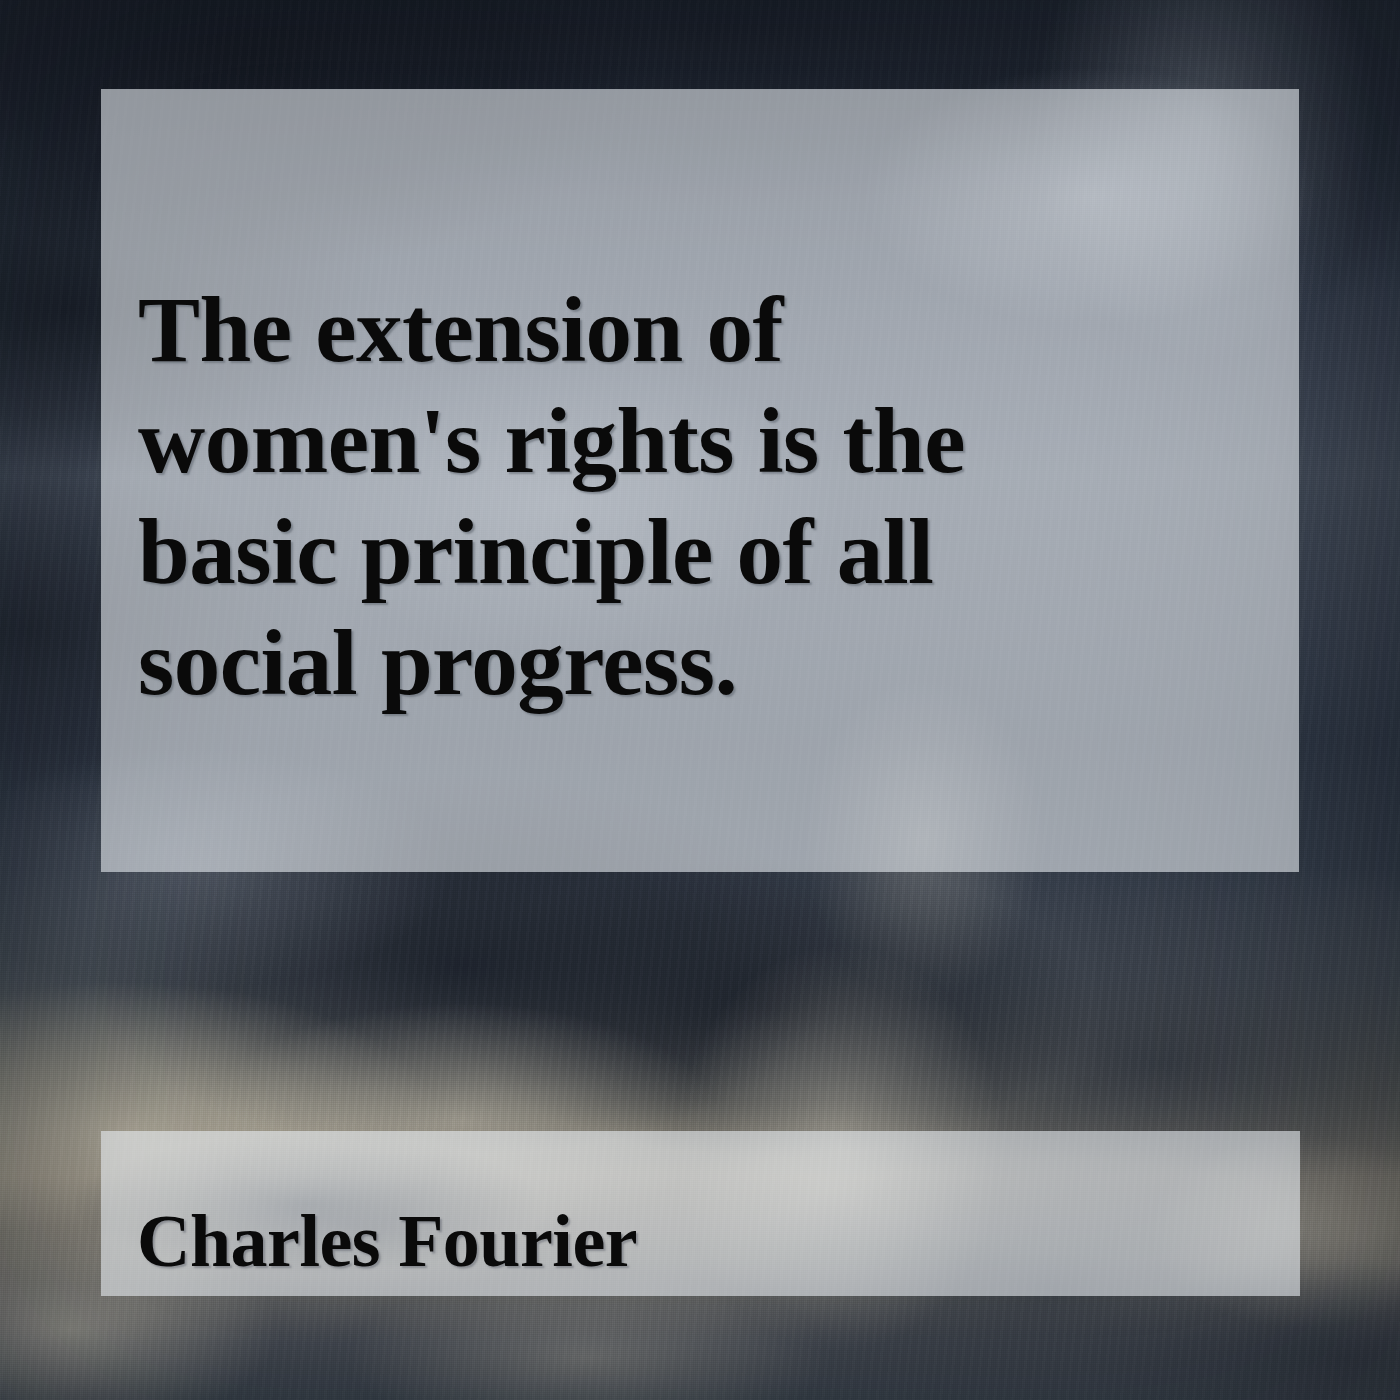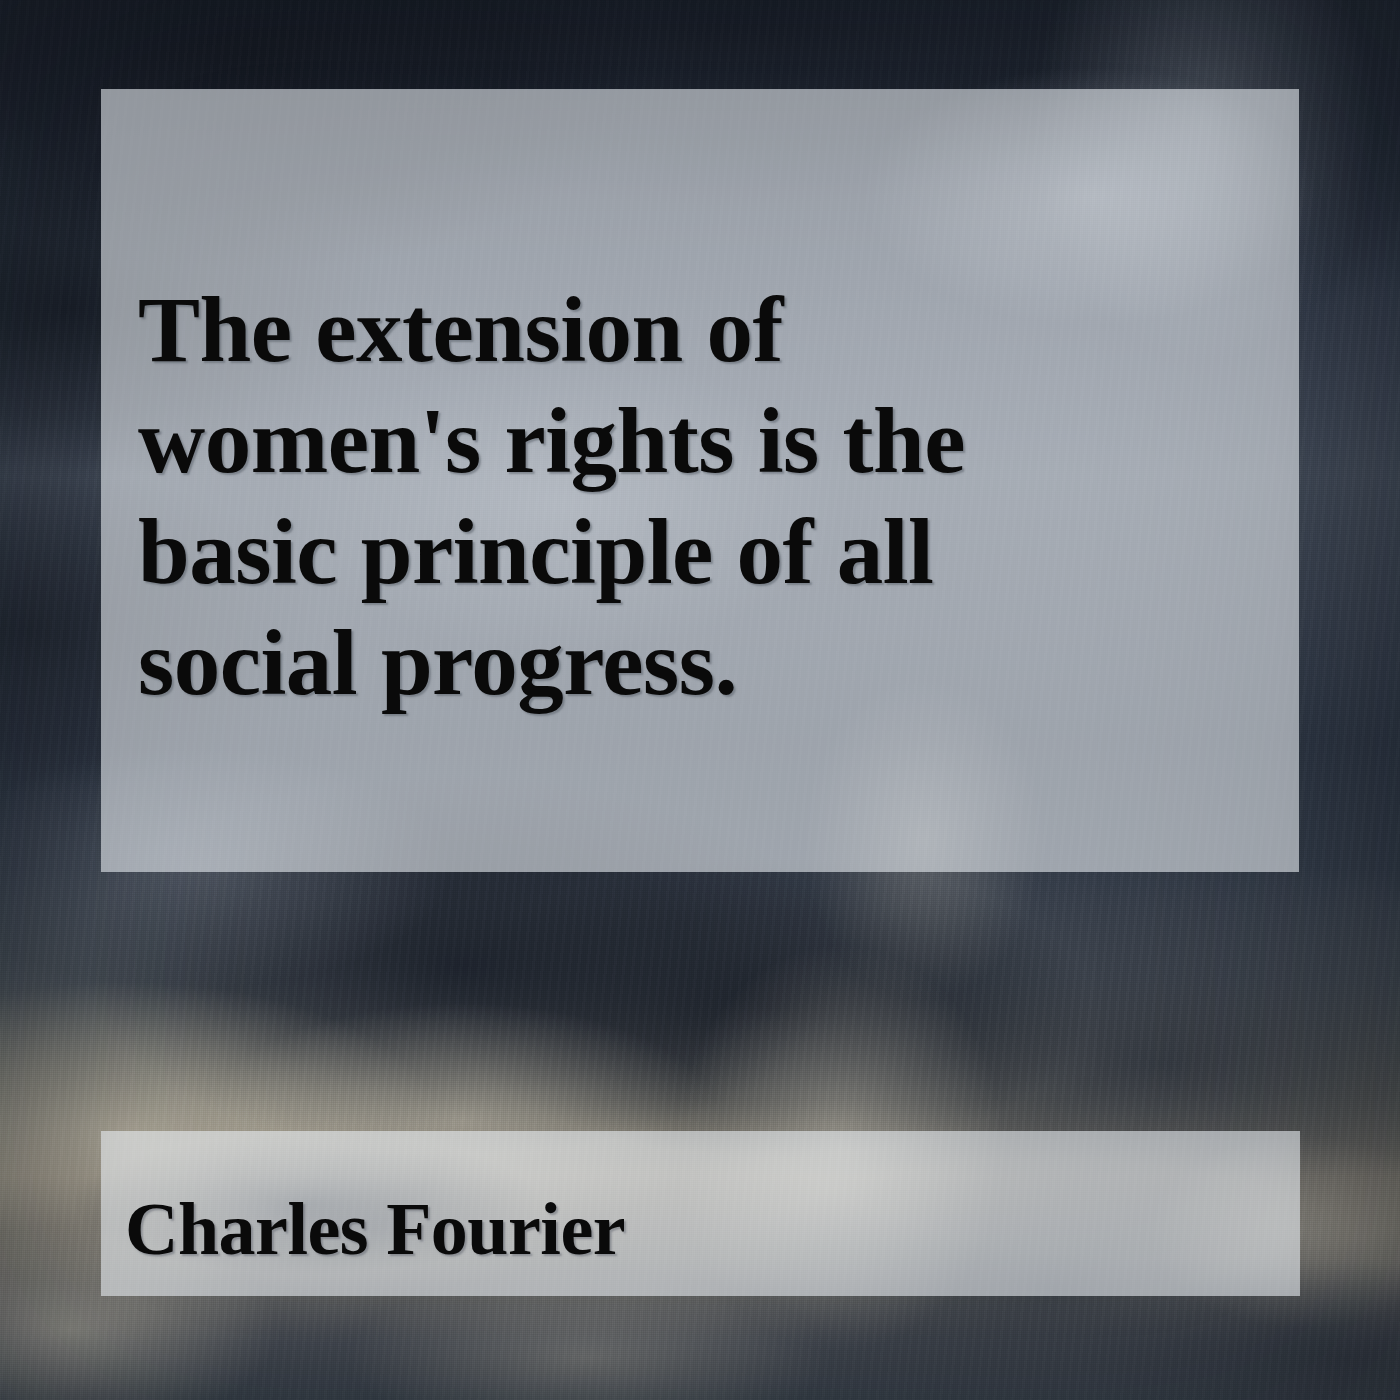--- a/index.html
+++ b/index.html
@@ -136,21 +136,21 @@
     letter-spacing: -0.5px;
     word-spacing: 1px;
     text-shadow: 2px 2px 2px rgba(90,96,106,0.55);
     white-space: pre-line;
   }
 
   #attribution-text {
     position: absolute;
     left: 125px;
     top: 1186px;
-    margin: 0;
+    margin: 12px;
     font-size: 74px;
     line-height: 86px;
     font-weight: bold;
     color: #0a0a0a;
     letter-spacing: -0.5px;
     text-shadow: 2px 2px 2px rgba(95,100,110,0.50);
   }
 </style>
 </head>
 <body>

